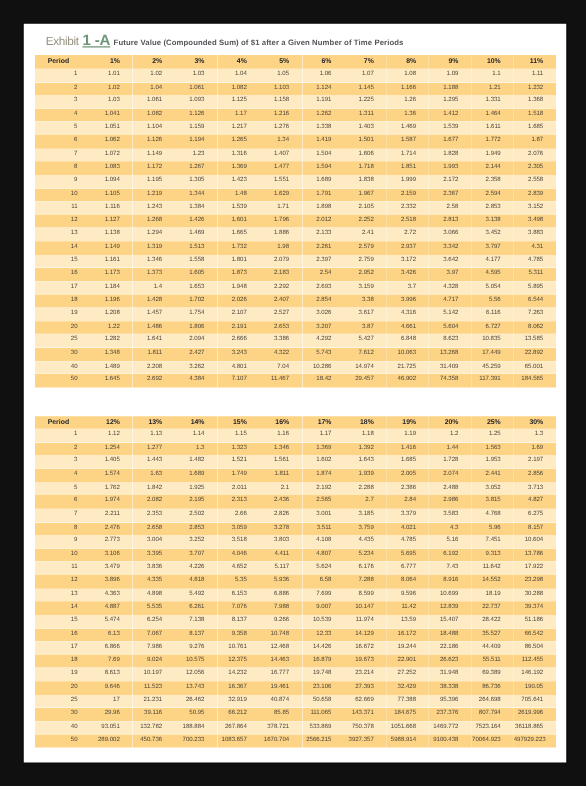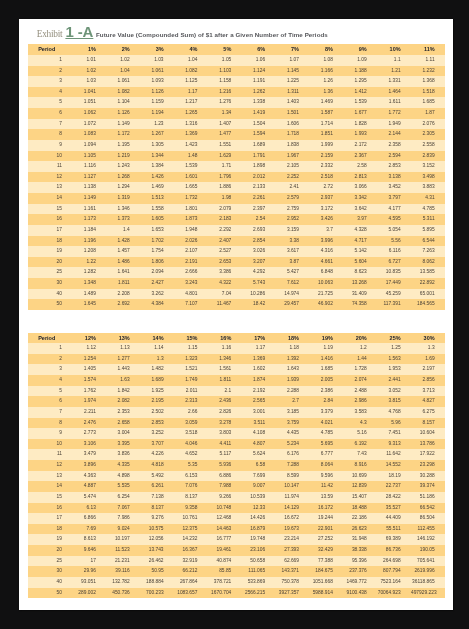--- a/index.html
+++ b/index.html
@@ -13,24 +13,24 @@
   #paper{
     position:absolute;left:18.9px;top:18.7px;width:434.5px;height:591.7px;
     background:#ffffff;
     box-shadow:0 0 1.6px 0.5px rgba(0,0,0,0.85);
     overflow:hidden;
   }
   .title{
     position:absolute;left:17.8px;top:4.3px;white-space:nowrap;
   }
   .title .t-prefix{
-    font-size:9.4px;color:#95907f;letter-spacing:-0.28px;margin-right:-1.4px;font-family:Liberation Serif, serif;
+    font-size:9.4px;color:#95907f;letter-spacing:-0.28px;margin-right:-1.4px;
   }
   .title .t-num{
-    font-size:15px;color:#6d9478;font-weight:700;letter-spacing:-0.1px;
+    font-size:12px;color:#6d9478;font-weight:700;letter-spacing:-0.1px;
     margin-right:-1.8px;
     text-decoration:underline;
   }
   .title .t-sub{
     font-size:6.2px;color:#55565a;font-weight:700;letter-spacing:0.075px;
   }
   table.fv{
     border-collapse:collapse;border-spacing:0;position:absolute;
     left:9.6px;width:416.5px;table-layout:fixed;
   }

